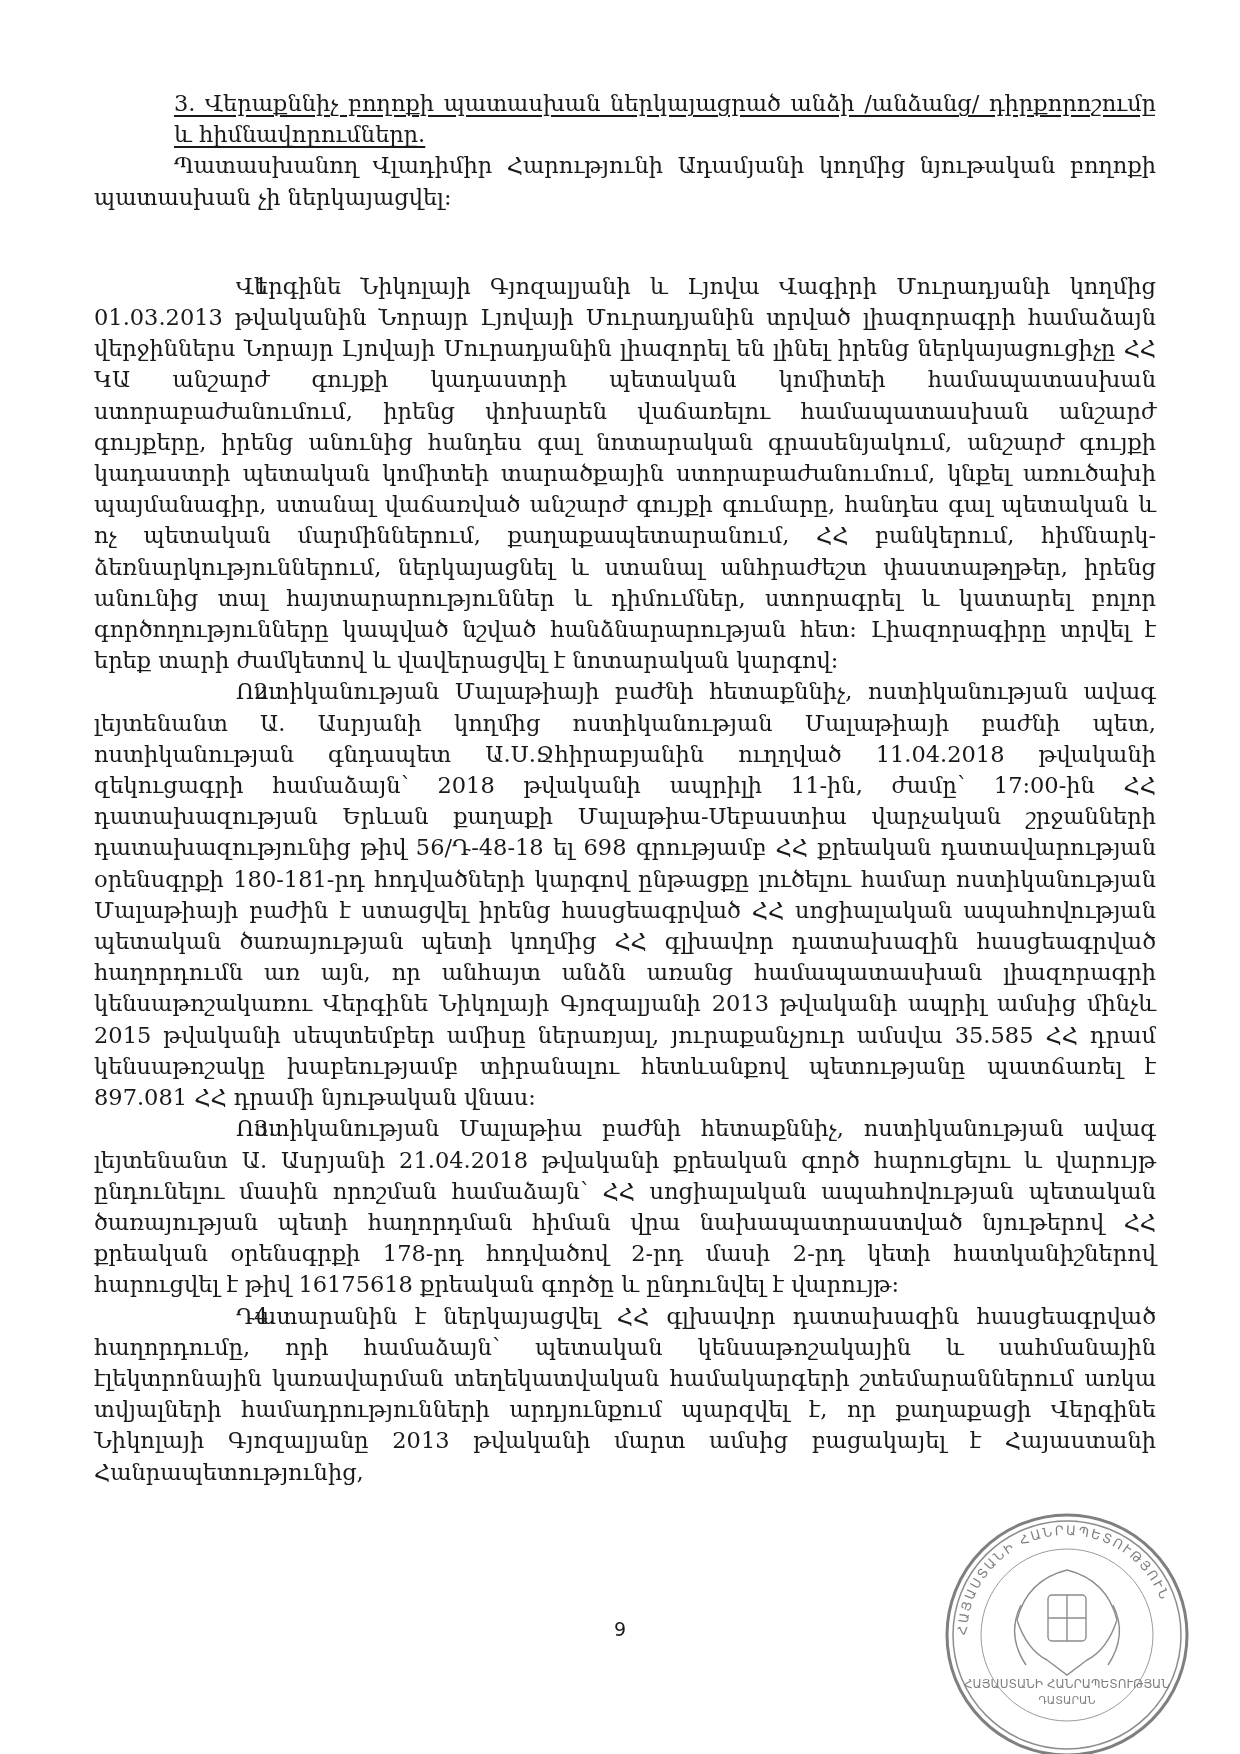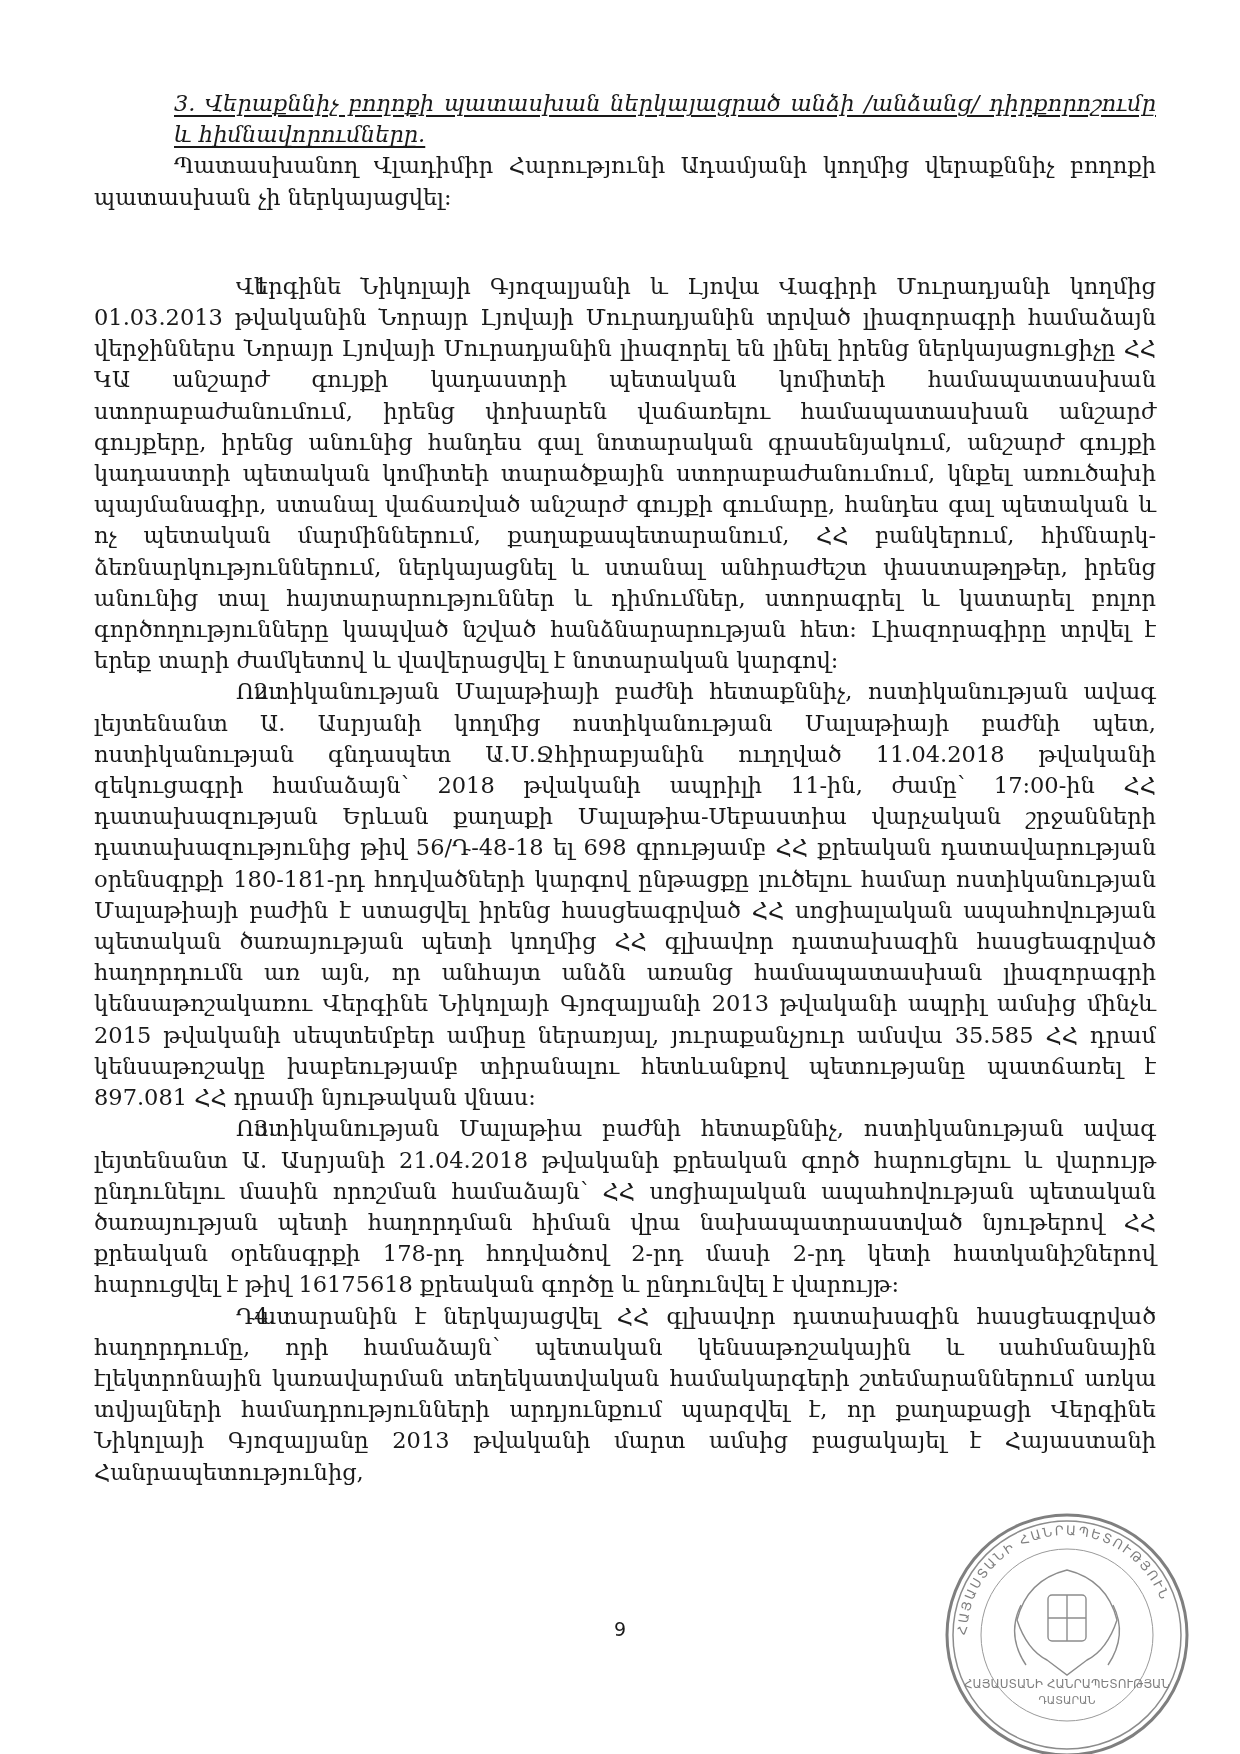--- a/index.html
+++ b/index.html
@@ -3,38 +3,38 @@
 <meta charset="utf-8">
 <style>
   html, body { margin: 0; padding: 0; background: #ffffff; }
   body {
     width: 1240px; height: 1754px; position: relative; overflow: hidden;
     font-family: "DejaVu Serif", "Liberation Serif", serif;
     color: #1a1a1a;
   }
   .page { position: absolute; left: 94px; top: 88px; width: 1062px; }
   .text { font-size: 22.5px; line-height: 31.2px; text-align: justify; }
-  .heading { text-decoration: underline; text-decoration-thickness: 2px; text-underline-offset: 4px; font-style: italic; }
+  .heading { text-decoration: underline; text-decoration-thickness: 2px; text-underline-offset: 4px; }
   .h3 { padding-left: 80px; }
   .indent { text-indent: 80px; }
   .gap { height: 58px; }
   .para-num { display: inline-block; width: 62px; }
   .para { text-indent: 80px; }
   .page-number {
     position: absolute; left: 0; width: 1240px; top: 1618px;
     text-align: center; font-family: "DejaVu Sans", "Liberation Sans", sans-serif; font-size: 19px;
   }
   .stamp { position: absolute; left: 936px; top: 1510px; width: 262px; height: 250px; opacity: 0.75; }
 </style>
 </head>
 <body>
 
 <div class="page">
   <div class="text heading h3">3. Վերաքննիչ բողոքի պատասխան ներկայացրած անձի /անձանց/ դիրքորոշումը և հիմնավորումները.</div>
-  <div class="text indent">Պատասխանող Վլադիմիր Հարությունի Ադամյանի կողմից վերաքննիչ բողոքի պատասխան չի ներկայացվել:</div>
+  <div class="text indent">Պատասխանող Վլադիմիր Հարությունի Ադամյանի կողմից նյութական բողոքի պատասխան չի ներկայացվել:</div>
 
   <div class="gap"></div>
 
 
   <div class="text para"><span class="para-num">1.</span><span>Վերգինե Նիկոլայի Գյոզալյանի և Լյովա Վագիրի Մուրադյանի կողմից 01.03.2013 թվականին Նորայր Լյովայի Մուրադյանին տրված լիազորագրի համաձայն վերջիններս Նորայր Լյովայի Մուրադյանին լիազորել են լինել իրենց ներկայացուցիչը ՀՀ ԿԱ անշարժ գույքի կադաստրի պետական կոմիտեի համապատասխան ստորաբաժանումում, իրենց փոխարեն վաճառելու համապատասխան անշարժ գույքերը, իրենց անունից հանդես գալ նոտարական գրասենյակում, անշարժ գույքի կադաստրի պետական կոմիտեի տարածքային ստորաբաժանումում, կնքել առուծախի պայմանագիր, ստանալ վաճառված անշարժ գույքի գումարը, հանդես գալ պետական և ոչ պետական մարմիններում, քաղաքապետարանում, ՀՀ բանկերում, հիմնարկ-ձեռնարկություններում, ներկայացնել և ստանալ անհրաժեշտ փաստաթղթեր, իրենց անունից տալ հայտարարություններ և դիմումներ, ստորագրել և կատարել բոլոր գործողությունները կապված նշված հանձնարարության հետ: Լիազորագիրը տրվել է երեք տարի ժամկետով և վավերացվել է նոտարական կարգով:</span></div>
   <div class="text para"><span class="para-num">2.</span><span>Ոստիկանության Մալաթիայի բաժնի հետաքննիչ, ոստիկանության ավագ լեյտենանտ Ա. Ասրյանի կողմից ոստիկանության Մալաթիայի բաժնի պետ, ոստիկանության գնդապետ Ա.Ս.Ջհիրաբյանին ուղղված 11.04.2018 թվականի զեկուցագրի համաձայն՝ 2018 թվականի ապրիլի 11-ին, ժամը՝ 17:00-ին ՀՀ դատախազության Երևան քաղաքի Մալաթիա-Սեբաստիա վարչական շրջանների դատախազությունից թիվ 56/Դ-48-18 ել 698 գրությամբ ՀՀ քրեական դատավարության օրենսգրքի 180-181-րդ հոդվածների կարգով ընթացքը լուծելու համար ոստիկանության Մալաթիայի բաժին է ստացվել իրենց հասցեագրված ՀՀ սոցիալական ապահովության պետական ծառայության պետի կողմից ՀՀ գլխավոր դատախազին հասցեագրված հաղորդումն առ այն, որ անհայտ անձն առանց համապատասխան լիազորագրի կենսաթոշակառու Վերգինե Նիկոլայի Գյոզալյանի 2013 թվականի ապրիլ ամսից մինչև 2015 թվականի սեպտեմբեր ամիսը ներառյալ, յուրաքանչյուր ամսվա 35.585 ՀՀ դրամ կենսաթոշակը խաբեությամբ տիրանալու հետևանքով պետությանը պատճառել է 897.081 ՀՀ դրամի նյութական վնաս:</span></div>
   <div class="text para"><span class="para-num">3.</span><span>Ոստիկանության Մալաթիա բաժնի հետաքննիչ, ոստիկանության ավագ լեյտենանտ Ա. Ասրյանի 21.04.2018 թվականի քրեական գործ հարուցելու և վարույթ ընդունելու մասին որոշման համաձայն՝ ՀՀ սոցիալական ապահովության պետական ծառայության պետի հաղորդման հիման վրա նախապատրաստված նյութերով ՀՀ քրեական օրենսգրքի 178-րդ հոդվածով 2-րդ մասի 2-րդ կետի հատկանիշներով հարուցվել է թիվ 16175618 քրեական գործը և ընդունվել է վարույթ:</span></div>
   <div class="text para"><span class="para-num">4.</span><span>Դատարանին է ներկայացվել ՀՀ գլխավոր դատախազին հասցեագրված հաղորդումը, որի համաձայն՝ պետական կենսաթոշակային և սահմանային էլեկտրոնային կառավարման տեղեկատվական համակարգերի շտեմարաններում առկա տվյալների համադրությունների արդյունքում պարզվել է, որ քաղաքացի Վերգինե Նիկոլայի Գյոզալյանը 2013 թվականի մարտ ամսից բացակայել է Հայաստանի Հանրապետությունից,</span></div>
 </div>
 

